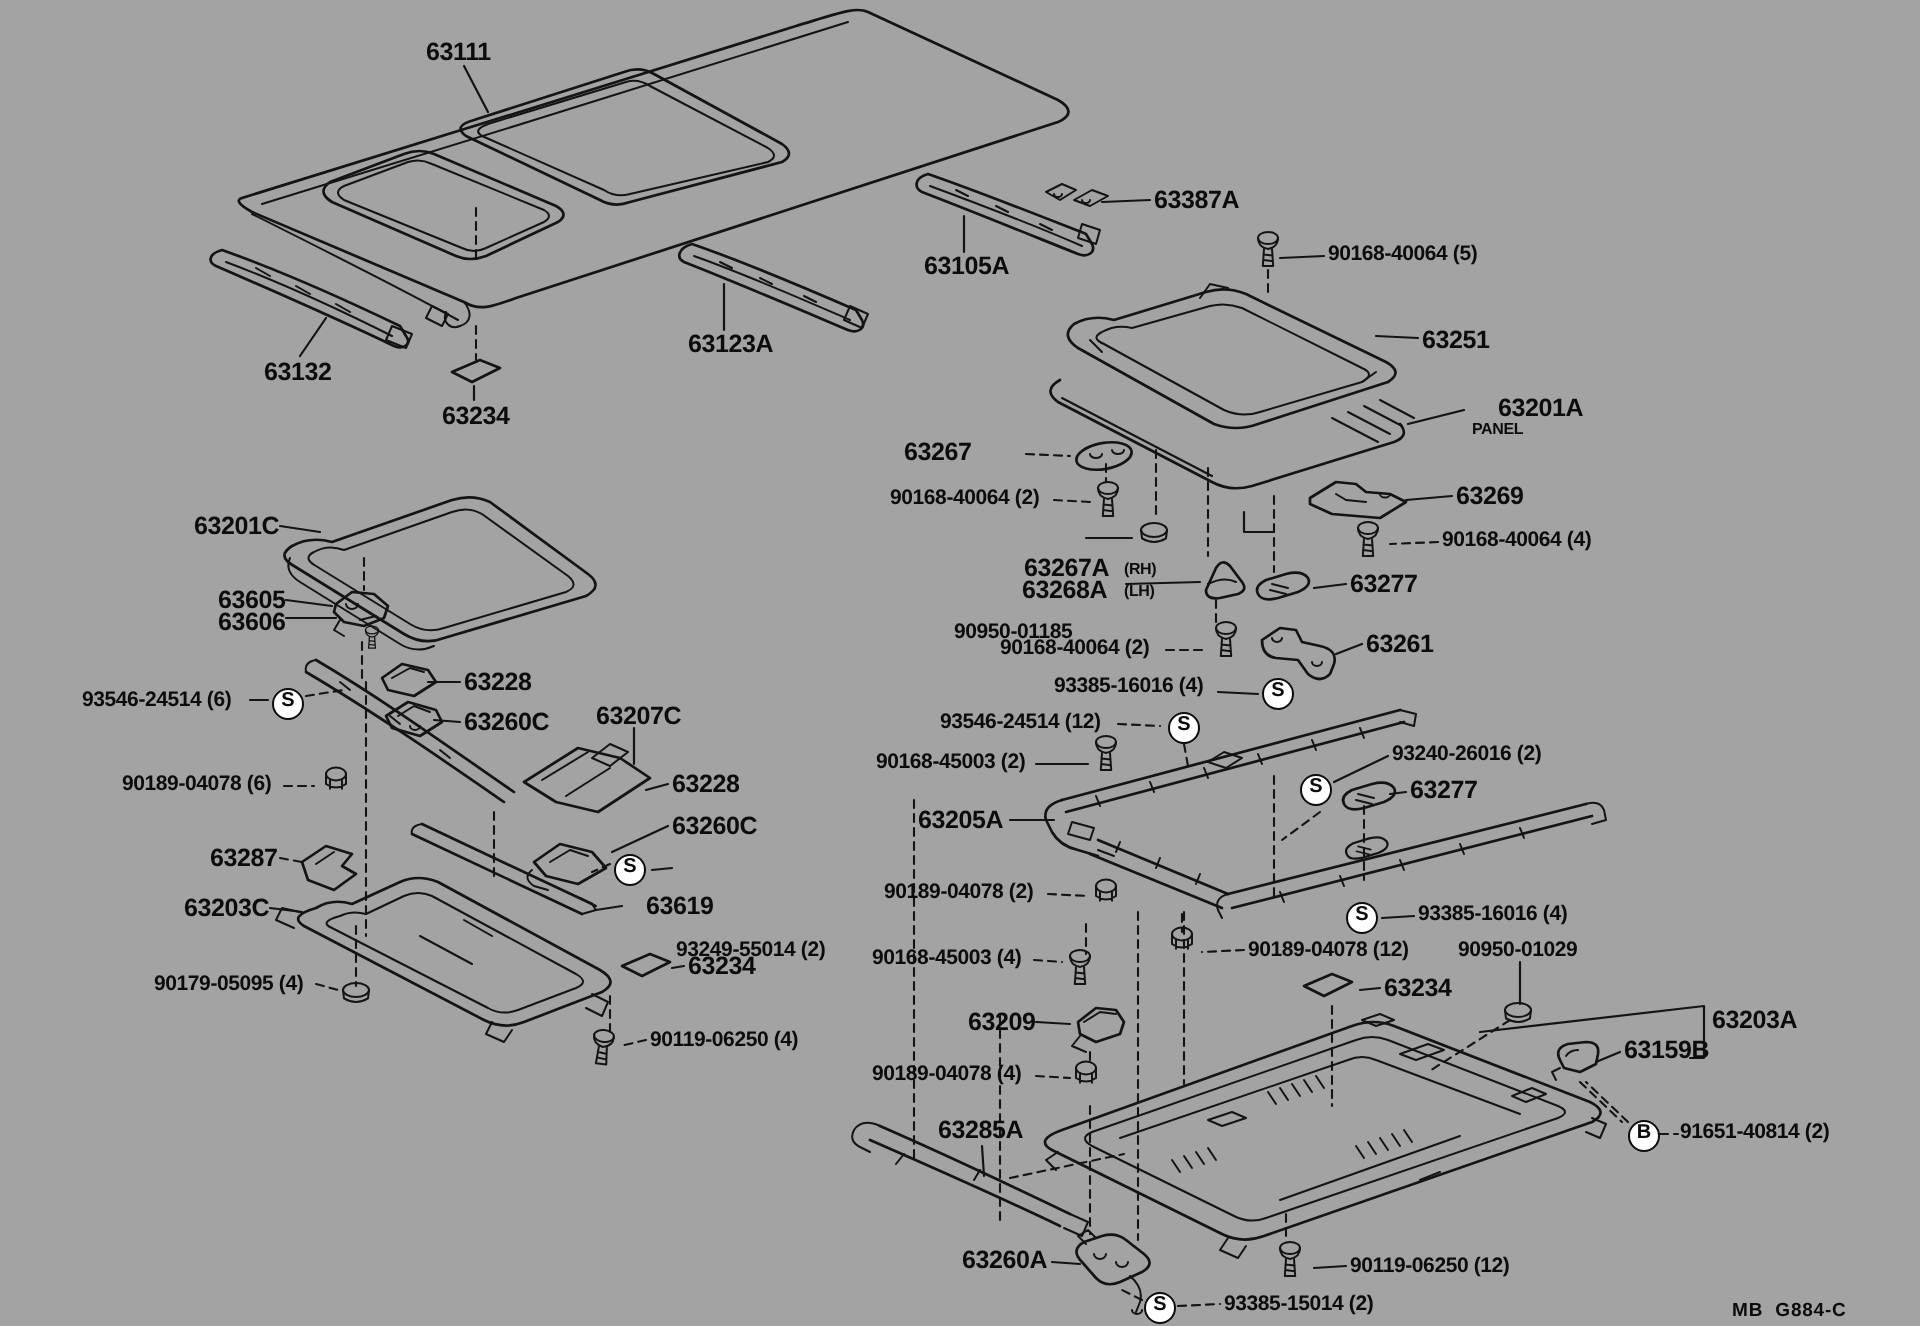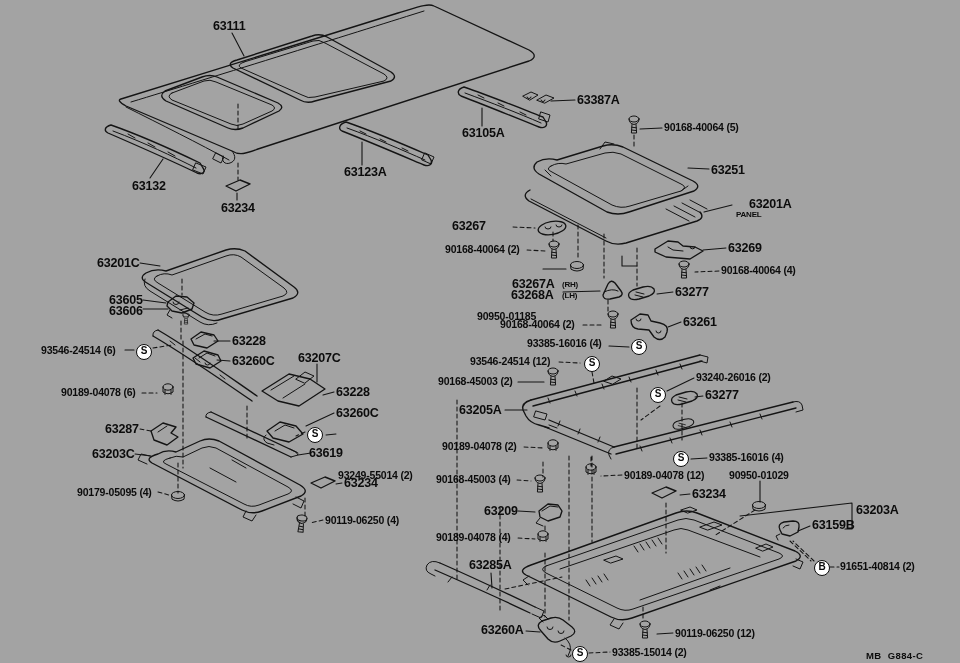--- a/index.html
+++ b/index.html
@@ -286,21 +286,21 @@
       <div class="lbl lg" style="left: 705px; top: 389px;">63277</div>
       <div class="lbl sm" style="left: 61px; top: 387px;">90189-04078 (6)</div>
       <div class="lbl lg" style="left: 336px; top: 386px;">63228</div>
       <div class="lbl lg" style="left: 459px; top: 404px;">63205A</div>
       <div class="lbl lg" style="left: 336px; top: 407px;">63260C</div>
       <div class="lbl lg" style="left: 105px; top: 423px;">63287</div>
       <div class="lbl sm" style="left: 338px; top: 428px; margin-top: 42px;">93249-55014 (2)</div>
       <div class="lbl sm" style="left: 442px; top: 441px;">90189-04078 (2)</div>
       <div class="lbl sm" style="left: 709px; top: 452px;">93385-16016 (4)</div>
       <div class="lbl lg" style="left: 92px; top: 448px;">63203C</div>
-      <div class="lbl lg" style="left: 309px; top: 447px;">63619</div>
+      <div class="lbl lg" style="left: 323px; top: 447px;">63619</div>
       <div class="lbl sm" style="left: 624px; top: 470px;">90189-04078 (12)</div>
       <div class="lbl sm" style="left: 729px; top: 470px;">90950-01029</div>
       <div class="lbl sm" style="left: 436px; top: 474px;">90168-45003 (4)</div>
       <div class="lbl lg" style="left: 692px; top: 488px;">63234</div>
       <div class="lbl sm" style="left: 77px; top: 487px;">90179-05095 (4)</div>
       <div class="lbl lg" style="left: 344px; top: 477px;">63234</div>
       <div class="lbl lg" style="left: 484px; top: 505px;">63209</div>
       <div class="lbl lg" style="left: 856px; top: 504px;">63203A</div>
       <div class="lbl lg" style="left: 812px; top: 519px;">63159B</div>
       <div class="lbl sm" style="left: 325px; top: 515px;">90119-06250 (4)</div>

